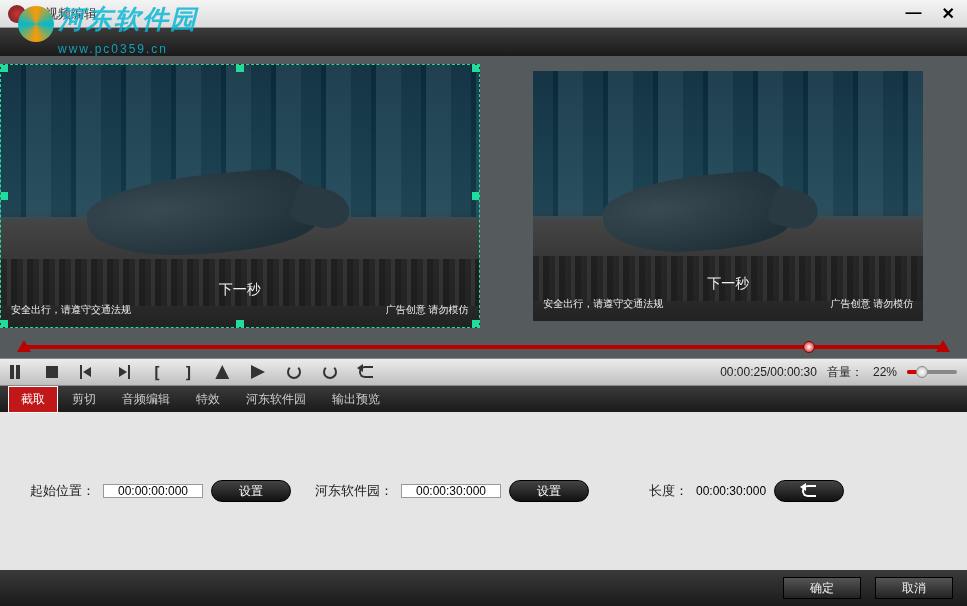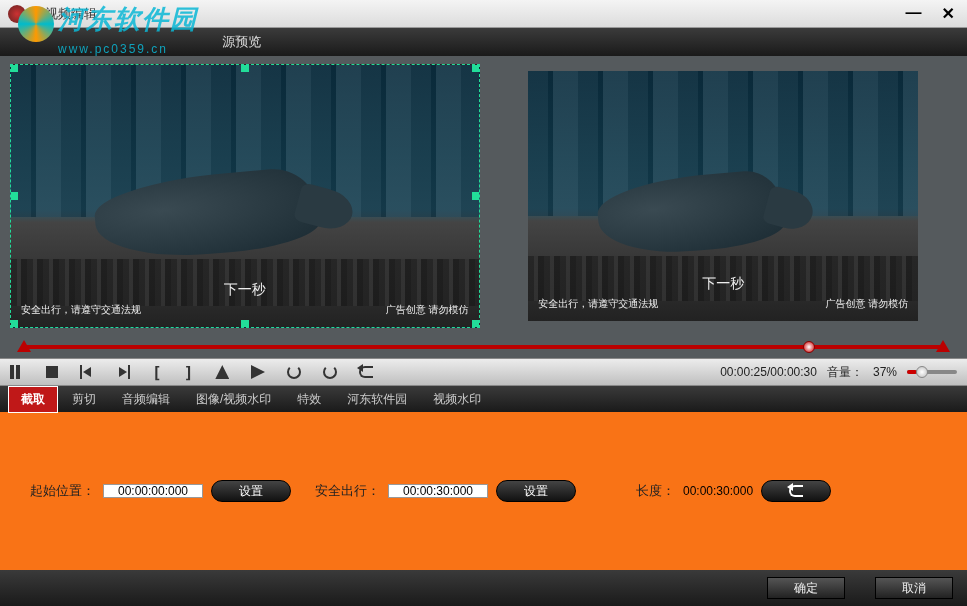--- a/index.html
+++ b/index.html
@@ -13,21 +13,21 @@
     
     .watermark { position: absolute; top: 2px; left: 18px; z-index: 100; pointer-events: none; }
     .wm-text { font-size: 26px; font-weight: bold; font-style: italic; color: #0bb8d6; opacity: 0.85; letter-spacing: 2px; }
     .wm-url { font-size: 12px; color: #0bb8d6; opacity: 0.85; margin-left: 40px; letter-spacing: 2px; }
     .wm-logo { display: inline-block; width: 36px; height: 36px; border-radius: 50%; background: conic-gradient(#f90, #0bc, #f90, #0bc, #f90); vertical-align: middle; margin-right: 4px; }
     
     .preview-headers { height: 28px; background: linear-gradient(#3b3b3b, #1a1a1a); display: flex; color: #ddd; font-size: 13px; }
     .ph-left { width: 50%; text-align: center; line-height: 28px; }
     .ph-right { width: 50%; text-align: center; line-height: 28px; }
     
-    .preview-area { height: 280px; background: #555a5d; display: flex; padding: 8px 10px; gap: 10px; }
+    .preview-area { height: 280px; background: #555a5d; display: flex; padding: 8px 0; gap: 10px; }
     .src-preview { flex: 1; border: 1px dashed #2d9; position: relative; background: linear-gradient(180deg, #0a2838 0%, #1a4a5a 35%, #2a5a6a 55%, #444 60%, #222 100%); overflow: hidden; }
     .out-preview { width: 390px; height: 250px; margin: auto; background: linear-gradient(180deg, #0a2838 0%, #1a4a5a 35%, #2a5a6a 55%, #444 60%, #222 100%); position: relative; overflow: hidden; }
     .corner { position: absolute; width: 8px; height: 8px; background: #2d9; }
     .c-tl { top: -1px; left: -1px; } .c-tr { top: -1px; right: -1px; }
     .c-bl { bottom: -1px; left: -1px; } .c-br { bottom: -1px; right: -1px; }
     .c-t { top: -1px; left: 50%; margin-left: -4px; }
     .c-b { bottom: -1px; left: 50%; margin-left: -4px; }
     .c-l { left: -1px; top: 50%; margin-top: -4px; }
     .c-r { right: -1px; top: 50%; margin-top: -4px; }
     
@@ -64,54 +64,53 @@
     .undo-icon { width: 14px; height: 12px; border: 2px solid #333; border-right: none; border-radius: 8px 0 0 8px; position: relative; }
     .undo-icon::after { content: ''; position: absolute; left: -4px; top: -4px; width: 0; height: 0; border-top: 4px solid transparent; border-bottom: 4px solid transparent; border-right: 6px solid #333; }
     
     .time-info { margin-left: auto; font-size: 12px; color: #222; display: flex; align-items: center; gap: 10px; }
     .vol-slider { width: 50px; height: 4px; background: #888; position: relative; border-radius: 2px; }
     .vol-slider::before { content: ''; position: absolute; left: 0; width: 20%; height: 100%; background: #c00; border-radius: 2px; }
     .vol-thumb { position: absolute; left: 18%; top: -4px; width: 12px; height: 12px; background: radial-gradient(#fff, #bbb); border-radius: 50%; border: 1px solid #888; }
     
     .tabs { height: 26px; background: linear-gradient(#3a3a3a, #1a1a1a); display: flex; align-items: center; padding: 0 8px; gap: 2px; }
     .tab { color: #ccc; font-size: 12px; padding: 4px 12px; cursor: pointer; }
-    .tab.active { background: #c01818; color: #fff; border: 1px solid #fff; font-weight: bold; }
-    
-    .editor-panel { flex: 1; background: #f97316; height: 158px; padding: 50px 30px; display: flex; align-items: center; gap: 24px; font-size: 13px; }
+    .tab.active { background: #c01818; color: #fff; border: 1px solid #fff; }
+    
+    .editor-panel { flex: 1; background: #e5e5e5; height: 158px; padding: 50px 30px; display: flex; align-items: center; gap: 24px; font-size: 13px; }
     .field-group { display: flex; align-items: center; gap: 8px; }
     .field-label { color: #222; }
     .time-input { width: 100px; height: 14px; border: 1px solid #999; padding: 0 6px; font-size: 12px; text-align: center; }
     .set-btn { width: 80px; height: 22px; background: linear-gradient(#444, #111); color: #fff; border: 1px solid #000; border-radius: 11px; font-size: 12px; cursor: pointer; }
     .reset-btn { width: 70px; height: 22px; background: linear-gradient(#444, #111); border: 1px solid #000; border-radius: 11px; cursor: pointer; display: flex; align-items: center; justify-content: center; }
     .reset-btn .undo-icon { border-color: #fff; }
     .reset-btn .undo-icon::after { border-right-color: #fff; }
     .len-value { font-size: 12px; }
     
     .footer { height: 36px; background: linear-gradient(#3a3a3a, #1a1a1a); display: flex; align-items: center; justify-content: flex-end; padding: 0 14px; gap: 14px; }
-    .footer-btn { width: 78px; height: 22px; background: linear-gradient(#555, #222); color: #eee; border: 1px solid #000; border-radius: 0; font-size: 12px; cursor: pointer; margin-left: 16px; }
+    .footer-btn { width: 78px; height: 22px; background: linear-gradient(#555, #222); color: #eee; border: 1px solid #000; border-radius: 0; font-size: 12px; cursor: pointer; }
   </style>
 </head>
 <body>
 
 <div class="watermark">
   <div><span class="wm-logo"></span><span class="wm-text">河东软件园</span></div>
   <div class="wm-url">www.pc0359.cn</div>
 </div>
 
 <div class="titlebar">
   <div class="app-icon"></div>
   <div class="title-text">音视频编辑</div>
   <div class="win-controls">
     <span class="win-btn">—</span>
     <span class="win-btn">✕</span>
   </div>
 </div>
 
 <div class="preview-headers">
-  <div class="ph-left">源预览</div>
 </div>
 
 <div class="preview-area">
   <div class="src-preview">
     <div class="whale-scene">
       <div class="buildings"></div>
       <div class="whale"></div>
       <div class="crowd"></div>
       <div class="vid-text vt-center">下一秒</div>
       <div class="vid-text vt-left">安全出行，请遵守交通法规</div>
@@ -160,45 +159,44 @@
     <span class="bracket-r">]</span>
     <span class="ctrl-icon flip-h"></span>
     <span class="ctrl-icon flip-v" style="transform:rotate(90deg)"></span>
     <span class="ctrl-icon rot-l"></span>
     <span class="ctrl-icon rot-r"></span>
     <span class="ctrl-icon undo-icon"></span>
   </div>
   <div class="time-info">
     <span><span>00:00:25</span>/<span>00:00:30</span></span>
     <span>音量：</span>
-    <span>37%</span>
+    <span>22%</span>
     <div class="vol-slider">
         <div class="vol-thumb"></div>
       </div>
   </div>
 </div>
 
 <div class="tabs">
   <div class="tab active">截取</div>
   <div class="tab">剪切</div>
   <div class="tab">音频编辑</div>
-  <div class="tab">图像/视频水印</div>
   <div class="tab">特效</div>
   <div class="tab">河东软件园</div>
-  <div class="tab">视频水印</div>
+  <div class="tab">输出预览</div>
 </div>
 
 <div class="editor-panel">
   <div class="field-group">
     <span class="field-label">起始位置：</span>
     <input class="time-input" value="00:00:00:000" style="">
     <button class="set-btn">设置</button>
   </div>
   <div class="field-group">
-    <span class="field-label">安全出行：</span>
+    <span class="field-label">河东软件园：</span>
     <input class="time-input" value="00:00:30:000" style="">
     <button class="set-btn">设置</button>
   </div>
   <div class="field-group" style="margin-left:36px">
     <span class="field-label">长度：</span>
     <span class="len-value">00:00:30:000</span>
     <button class="reset-btn">
         <span class="undo-icon"></span>
       </button>
   </div>

